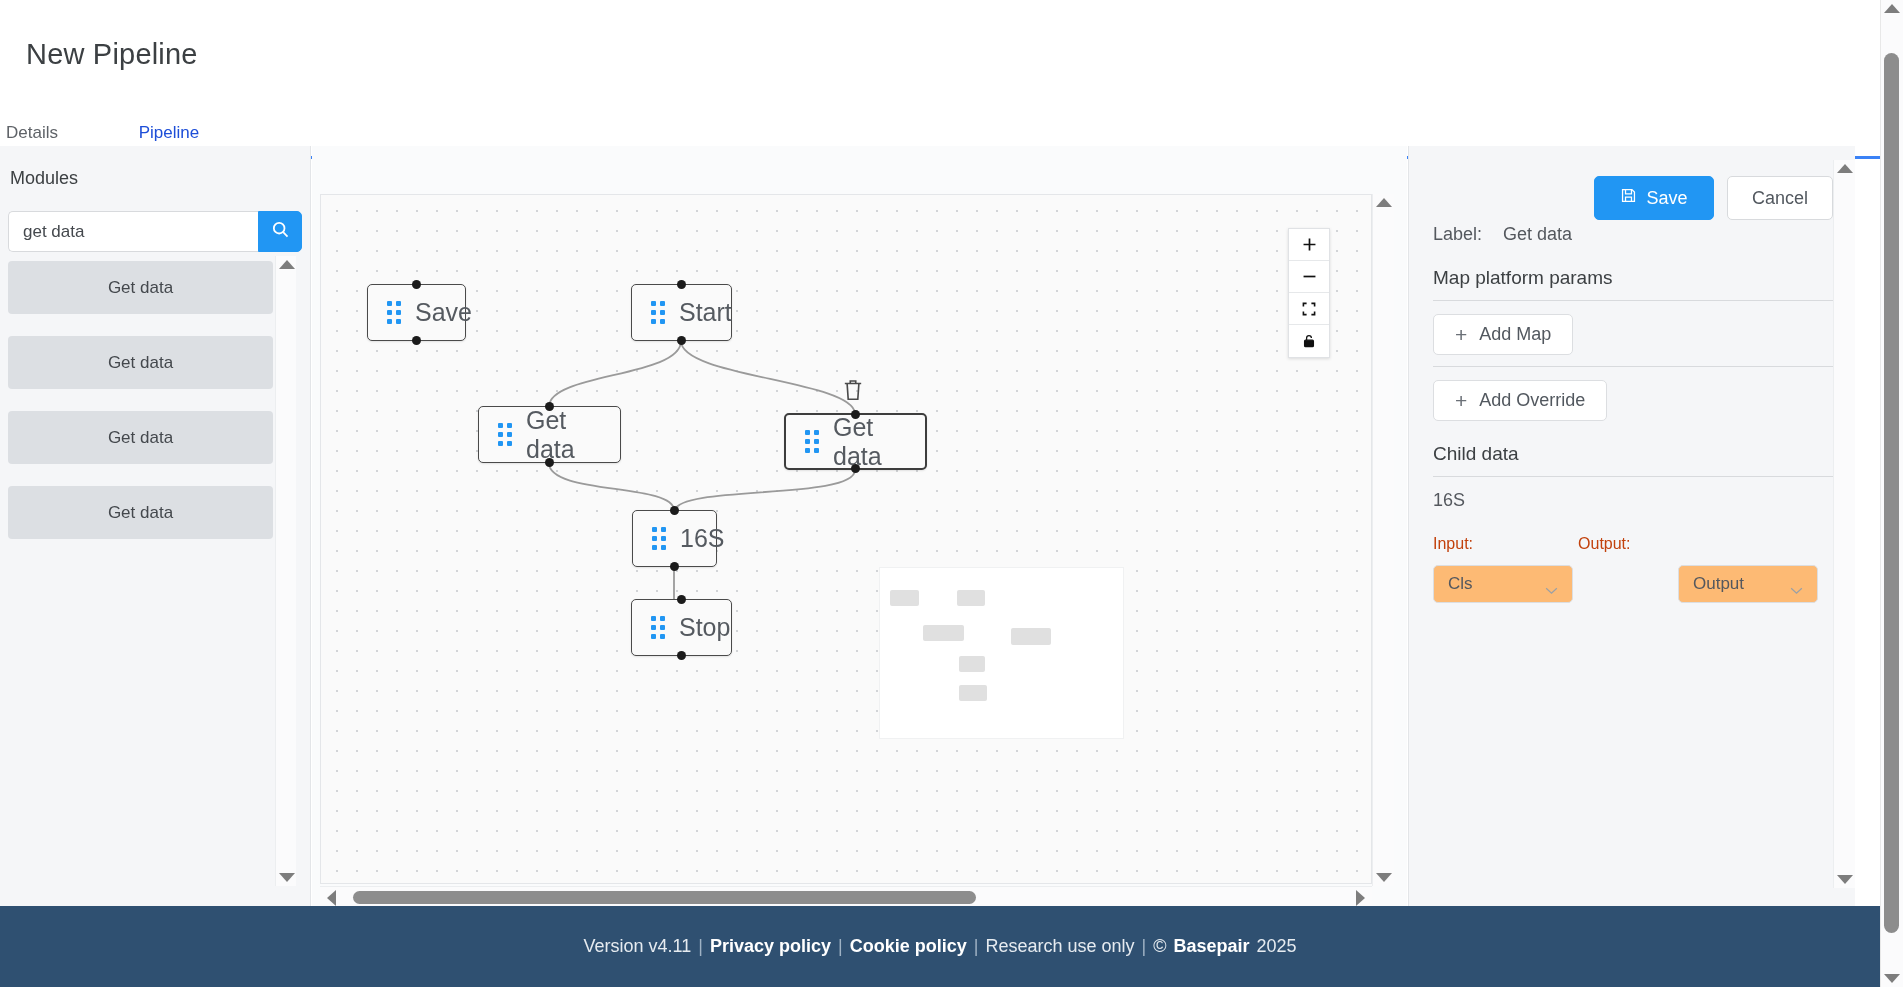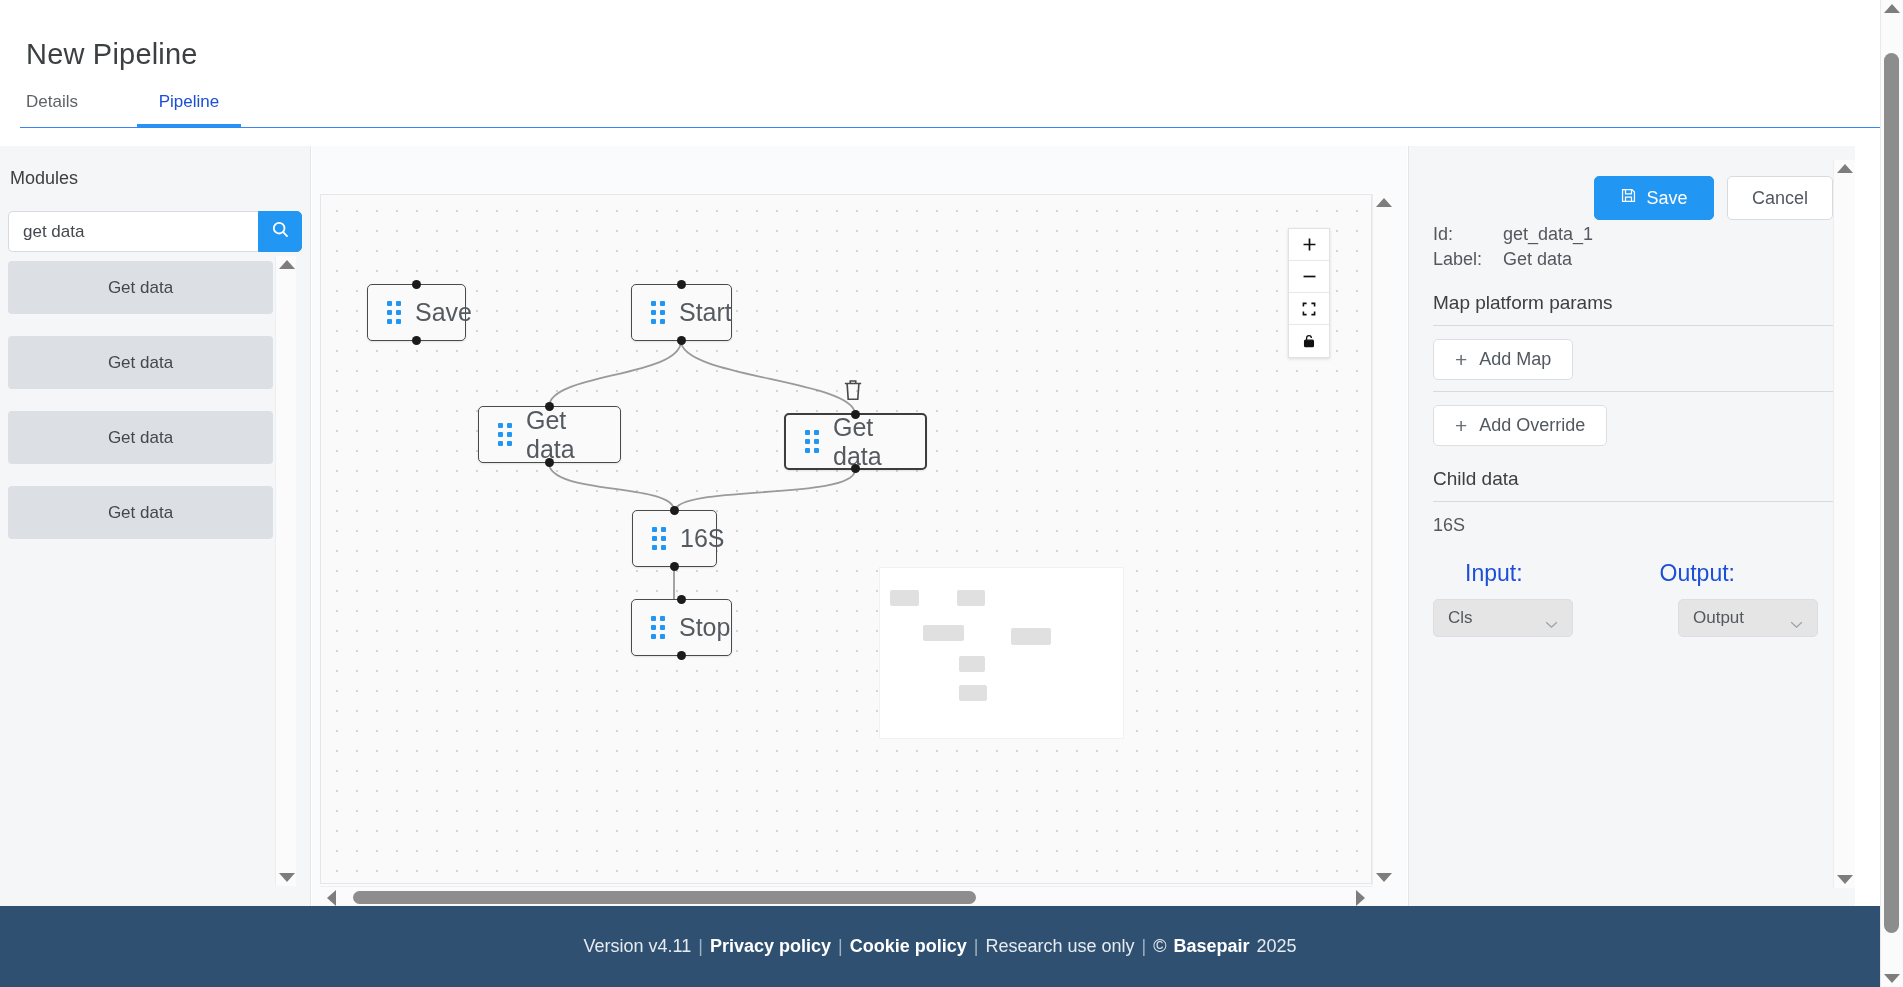--- a/index.html
+++ b/index.html
@@ -24,22 +24,22 @@
     position: absolute; right: 49px; top: 37px;
     width: 168px; height: 45px;
     border: 1px solid #d8dadd; border-radius: 6px; background: #fff;
     display: flex; align-items: center; justify-content: center; gap: 9px;
     font-size: 17px; color: #52585f; cursor: pointer;
   }
   .dl-icon { width: 17px; height: 17px; display: block; }
 
   
   .tabbar {
-    position: absolute; left: 0; top: 77px; width: 1880px; height: 51px;
-    border-bottom: 1px solid #3b82f6; background: #fff; margin-left: 20px;
+    position: absolute; left: 0; top: 108px; width: 1880px; height: 51px;
+    border-bottom: 3px solid #3b82f6; background: #fff;
   }
   .tab {
     position: absolute; top: 0; height: 50px;
     display: flex; align-items: center; justify-content: center;
     font-size: 17px; color: #5f6368; cursor: pointer;
   }
   .tab-0 { left: 0px; width: 64px; }
   .tab-1 { left: 117px; width: 104px; color: #1d4ed8; font-weight: 500; }
   .tab-1::after {
     content: ""; position: absolute; left: 0; right: 0; bottom: 0;
@@ -192,24 +192,24 @@
   .rp-section-label { font-size: 19px; color: #3c4043; margin-top: 22px; }
   .rp-rule { height: 1px; background: #d8dadd; margin: 11px 0 13px 0; }
   .btn-add {
     height: 41px; background: #fff; border: 1px solid #dcdee1; border-radius: 5px;
     display: inline-flex; align-items: center; gap: 12px;
     padding: 0 21px; font-size: 18px; color: #52585f; cursor: pointer;
   }
   .plus { font-size: 21px; line-height: 1; color: #6b7077; }
   .child-name { font-size: 18px; color: #54585e; margin-top: 10px; }
   .io-row { display: flex; gap: 105px; margin-top: 24px; }
-  .io-label { font-size: 23px; color: #1d4ed8; margin-left: 32px; }
+  .io-label { font-size: 16px; color: #c2410c; }
   .io-selects { display: flex; gap: 105px; margin-top: 12px; }
   .select {
-    width: 140px; height: 38px; background: #e5e5e5;
+    width: 140px; height: 38px; background: #fdba74;
     border: 1px solid #dcdee1; border-radius: 5px;
     display: flex; align-items: center; justify-content: space-between;
     padding: 0 14px; font-size: 17px; color: #54585e; cursor: pointer;
   }
   .chev { width: 13px; height: 8px; }
   .rp-scroll {
     position: absolute; right: 0; top: 14px; width: 22px; height: 728px;
     background: #fbfbfc; border-left: 1px solid #eceef0;
   }
 
@@ -432,24 +432,20 @@
               <path d="M6.5 3v5h7V3M6.5 17v-5h7v5"></path>
           </svg>
         </span>
         <span>Save</span>
       </div>
       <div class="btn-cancel">
         <span>Cancel</span>
       </div>
     </div>
 
-    <div class="kv">
-      <span class="k">Id:</span>
-      <span>get_data_1</span>
-    </div>
     <div class="kv">
       <span class="k">Label:</span>
       <span>Get data</span>
     </div>
 
     <div class="rp-section-label">Map platform params</div>
     <div class="rp-rule"></div>
     <div class="btn-add">
       <span class="plus">+</span>
       <span>Add Map</span>

